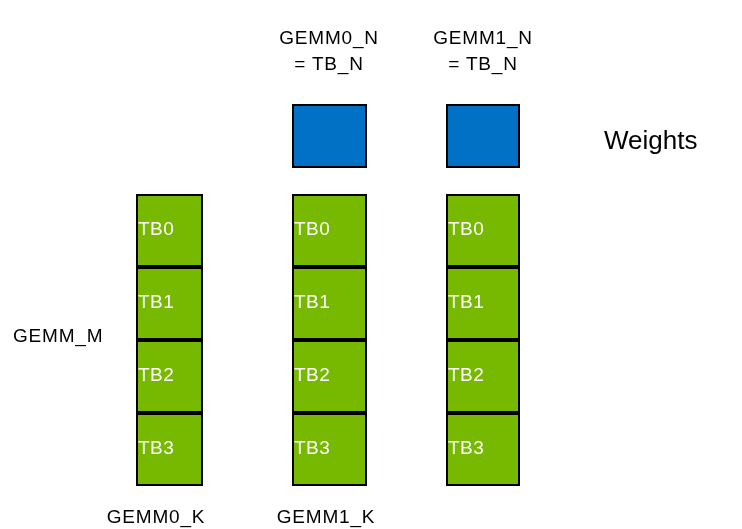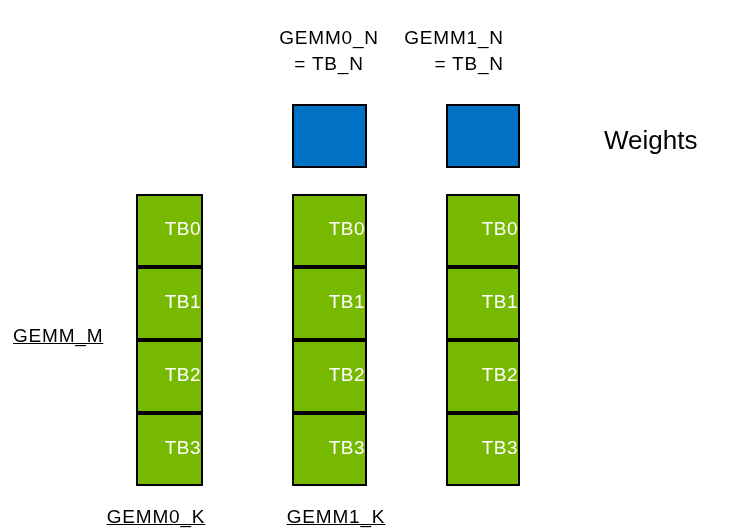--- a/index.html
+++ b/index.html
@@ -43,52 +43,51 @@
     top: 178px;
   }
   .tb {
     width: 100%;
     height: 73px;
     box-sizing: border-box;
     background: var(--green, #76B900);
     border: 2.5px solid var(--border, #000000);
     display: flex;
     align-items: center;
-    justify-content: flex-end;
+    justify-content: flex-start;
     color: #ffffff;
     font-size: 19px;
     letter-spacing: 0.5px;
   }
   .tb span { transform: translateY(-2px); }
   
   .side {
     position: absolute;
     font-size: 26px;
     white-space: nowrap;
   }
   
   .axis {
     position: absolute;
     font-size: 19px;
     letter-spacing: 0.8px;
     white-space: nowrap;
-    text-decoration: underline;
   }
   .axis.centered { transform: translateX(-50%); }
 </style>
 </head>
 <body>
 
 <div class="canvas">
 
   <div class="hdr" style="left:329px; top:9px;">
     <div>GEMM0_N</div>
     <div>= TB_N</div>
   </div>
-  <div class="hdr" style="left:454px; top:9px;text-align:right;">
+  <div class="hdr" style="left:483px; top:9px;">
     <div>GEMM1_N</div>
     <div>= TB_N</div>
   </div>
 
   <div class="wsq" style="left:292px; width:75px;"></div>
   <div class="wsq" style="left:446px; width:74px;"></div>
 
   <div class="side" style="left:604px; top:109px;">Weights</div>
 
   <div class="col" style="left:136px; width:67px;">
@@ -132,15 +131,15 @@
         <span>TB2</span>
       </div>
     <div class="tb">
         <span>TB3</span>
       </div>
   </div>
 
   <div class="axis" style="left:13px; top:309px;">GEMM_M</div>
 
   <div class="axis centered" style="left:156px; top:490px;">GEMM0_K</div>
-  <div class="axis centered" style="left:336px; top:490px;">GEMM1_K</div>
+  <div class="axis centered" style="left:326px; top:490px;">GEMM1_K</div>
 
 </div>
 
 </body></html>

